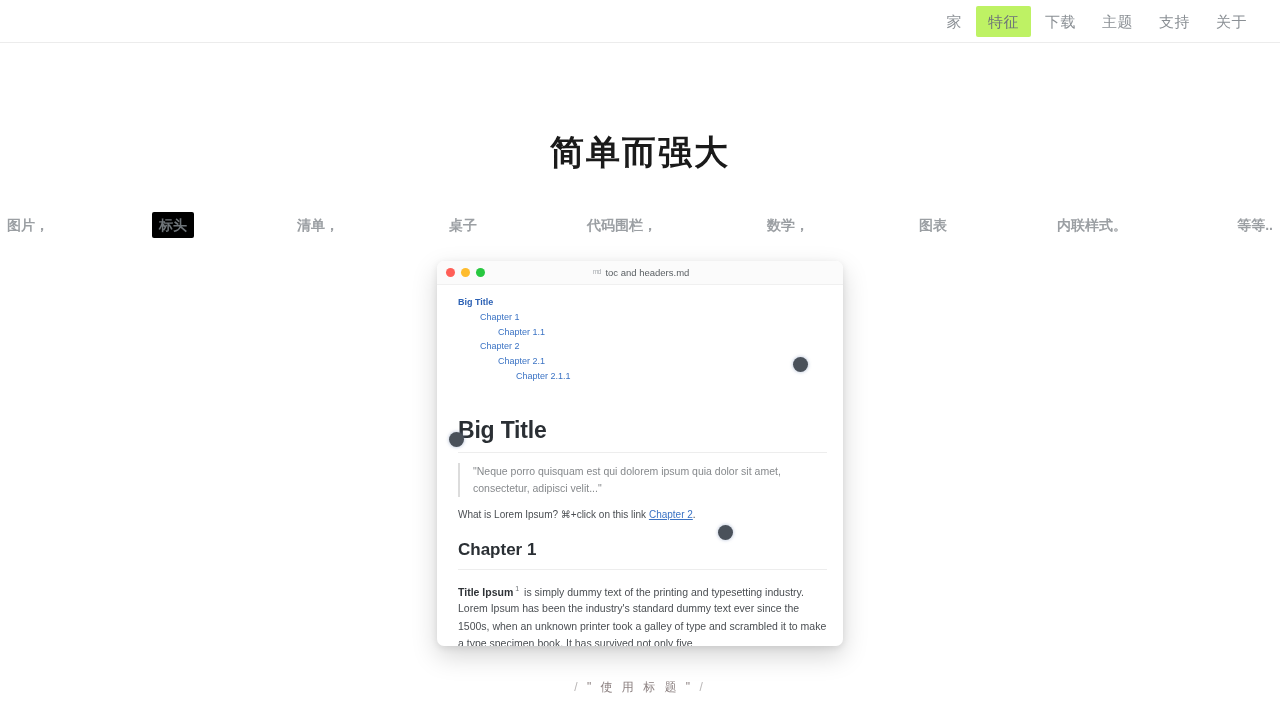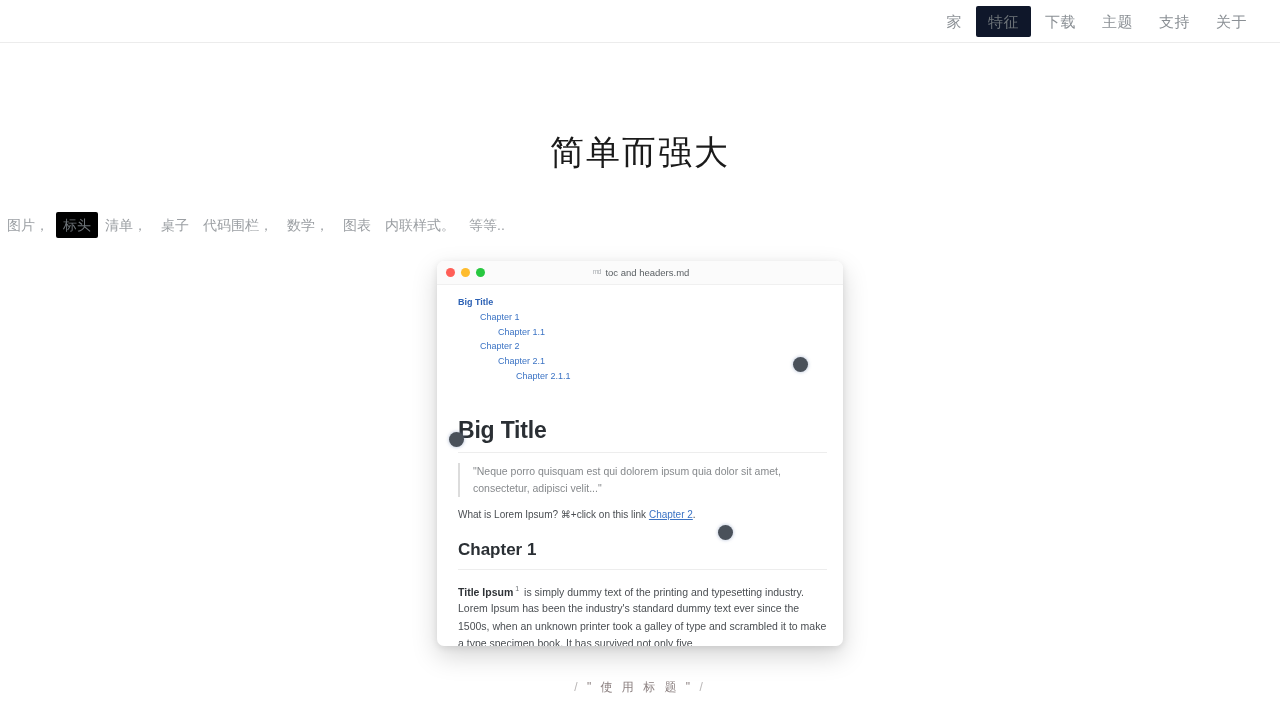--- a/index.html
+++ b/index.html
@@ -36,47 +36,48 @@
     color: #8a8f94;
     padding: 6px 12px;
     margin: 0 1px;
     line-height: 19px;
     border-radius: 2px;
     cursor: pointer;
     white-space: nowrap;
     letter-spacing: .5px;
   }
   .nav-item.active {
-    background: #0f172a;
+    background: #bef264;
     color: #6e7479;
   }
 
   
   .hero {
     width: 100%;
     text-align: center;
   }
   .hero-title {
     margin: 0;
     padding-top: 87px;
     font-size: 34px;
-    font-weight: 400;
+    font-weight: 700;
     color: #1a1a1a;
     letter-spacing: 2px;
     line-height: 44px;
   }
 
   
   .features {
     margin-top: 38px;
     display: flex;
-    justify-content: flex-start;
+    justify-content: space-between;
     align-items: center;
     flex-wrap: nowrap;
     font-size: 14px;
+    font-weight: bold;
   }
   .feature {
     color: #9b9fa3;
     padding: 4px 7px;
     line-height: 18px;
     border-radius: 2px;
     white-space: nowrap;
     cursor: pointer;
   }
   .feature.active {

